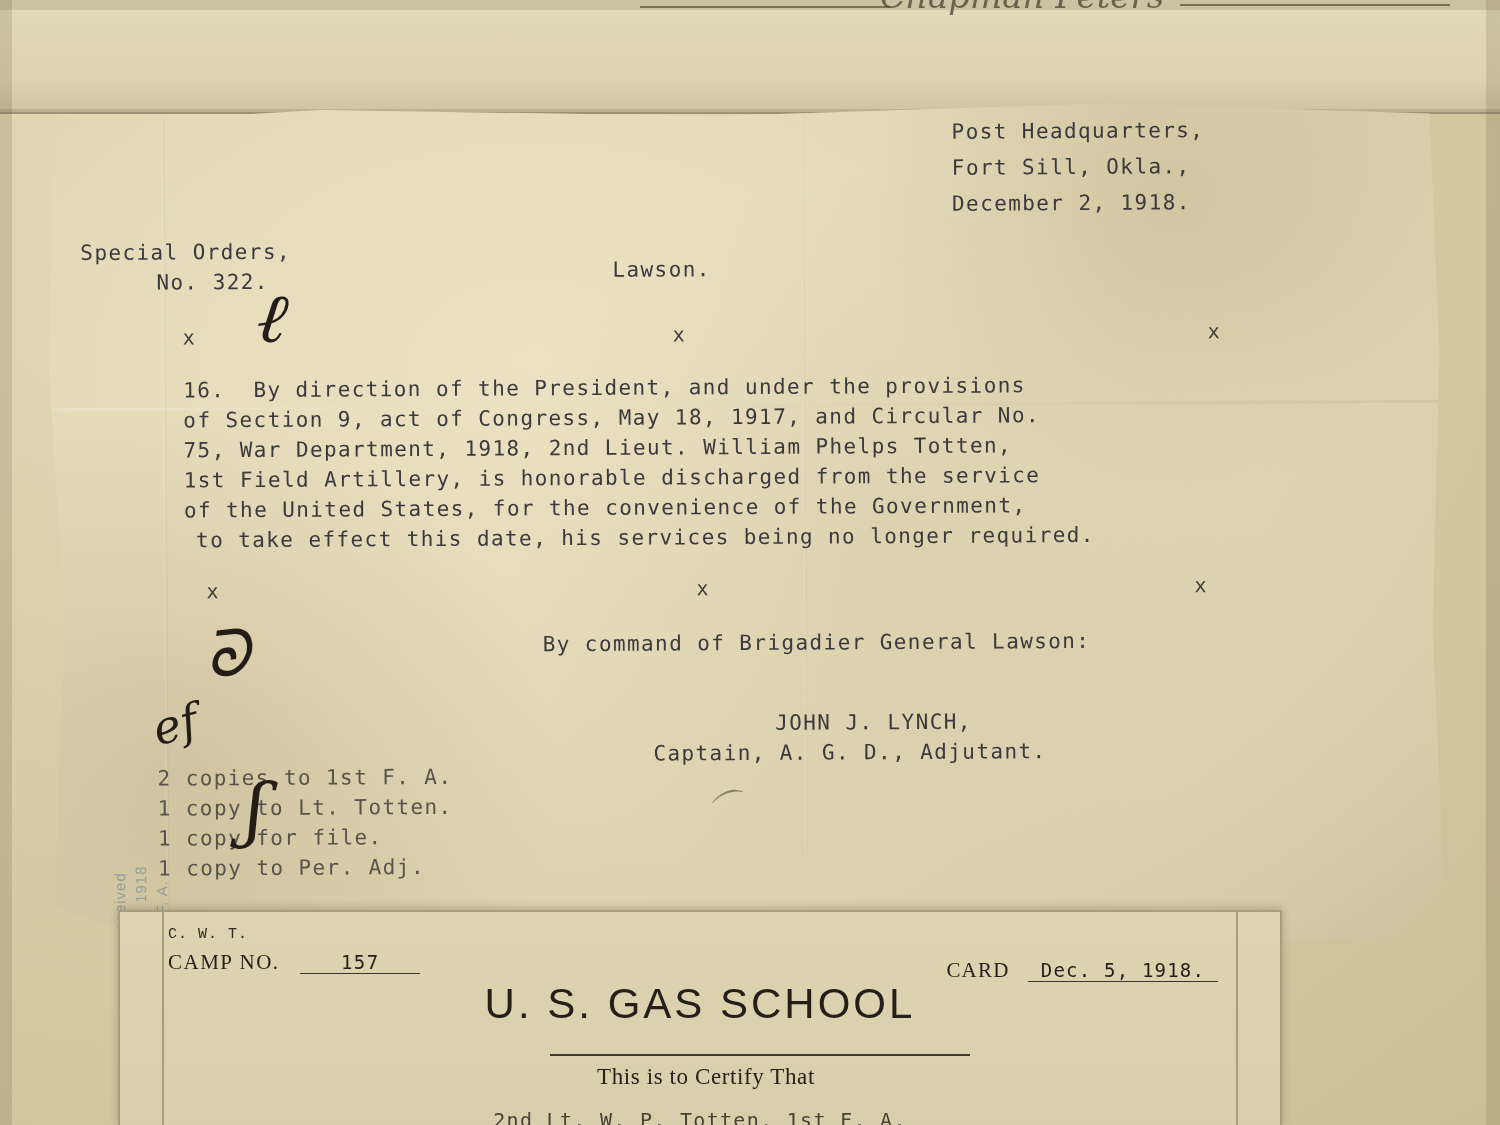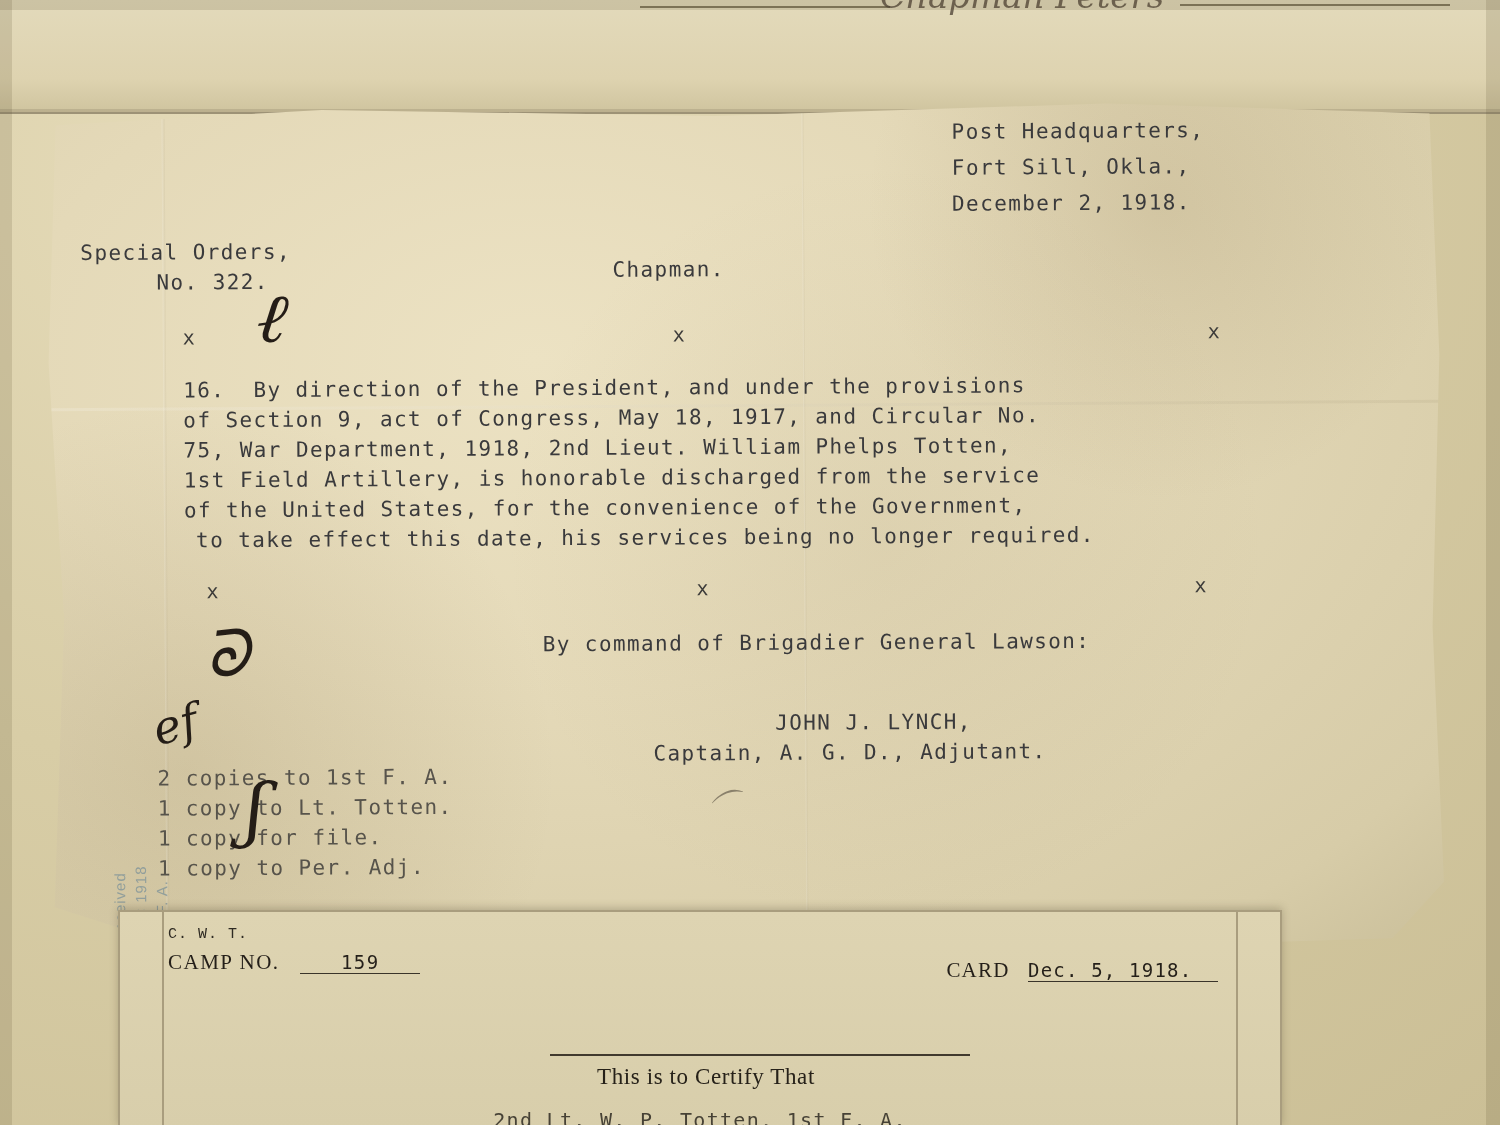--- a/index.html
+++ b/index.html
@@ -175,20 +175,21 @@
     font-family: "Liberation Serif", serif;
     font-size: 21px;
     letter-spacing: 1.2px;
     color: #241f19;
   }
   .gas-card .datebox .dval {
     display: inline-block;
     min-width: 190px;
     margin-left: 12px;
     border-bottom: 1.5px solid #3a342a;
+    text-align: center;
     font-family: "DejaVu Sans Mono", monospace;
     font-size: 19px;
   }
   .gas-card .title {
     position: absolute;
     left: 0; right: 0; top: 68px;
     text-align: center;
     font-family: "Liberation Sans", sans-serif;
     font-size: 42px;
     letter-spacing: 3px;
@@ -259,21 +260,21 @@
     <div class="crease" style="left:120px; top:0; width:3px; height:850px;"></div>
     <div class="crease" style="left:0; top:300px; width:1402px; height:3px;"></div>
     <div class="crease" style="left:760px; top:0; width:2px; height:850px;"></div>
 
     <div class="typed hdr-block" style="left:910px; top:14px;">Post Headquarters,</div>
     <div class="typed hdr-block" style="left:910px; top:50px;">Fort Sill, Okla.,</div>
     <div class="typed hdr-block" style="left:910px; top:86px;">December 2, 1918.</div>
 
     <div class="typed" style="left:38px; top:130px;">Special Orders,</div>
     <div class="typed" style="left:78px; top:160px;margin-left:36px;">No. 322.</div>
-    <div class="typed" style="left:570px; top:150px;">Chapman.</div>
+    <div class="typed" style="left:570px; top:150px;">Lawson.</div>
 
     <div class="x-mark" style="left:140px; top:218px;">x</div>
     <div class="x-mark" style="left:630px; top:218px;">x</div>
     <div class="x-mark" style="left:1165px; top:218px;">x</div>
 
     <div class="typed" style="left:140px; top:268px;">16.  By direction of the President, and under the provisions</div>
     <div class="typed" style="left:140px; top:298px;">of Section 9, act of Congress, May 18, 1917, and Circular No.</div>
     <div class="typed" style="left:140px; top:328px;">75, War Department, 1918, 2nd Lieut. William Phelps Totten,</div>
     <div class="typed" style="left:140px; top:358px;">1st Field Artillery, is honorable discharged from the service</div>
     <div class="typed" style="left:140px; top:388px;">of the United States, for the convenience of the Government,</div>
@@ -307,28 +308,29 @@
   </div>
 
   <div class="gas-card">
     <div class="vrule" style="left:42px;"></div>
     <div class="vrule" style="right:42px;"></div>
 
     <div class="cwt">C. W. T.</div>
 
     <div class="cardno">
       <span>CAMP NO.</span>
-      <span class="num">159</span>
+      <span class="num">157</span>
     </div>
 
     <div class="datebox">
       <span>CARD</span>
       <span class="dval">Dec. 5, 1918.</span>
     </div>
 
+    <div class="title">U. S. GAS SCHOOL</div>
     <div class="sub-rule"></div>
     <div class="certify">This is to Certify That</div>
     <div class="nameline">2nd Lt. W. P. Totten, 1st F. A.</div>
   </div>
 
   <div class="edge-dark" style="left:0; top:0; width:1500px; height:10px;"></div>
   <div class="edge-dark" style="left:0; top:0; width:12px; height:1125px;"></div>
   <div class="edge-dark" style="right:0; top:0; width:14px; height:1125px;"></div>
 </div>
 

